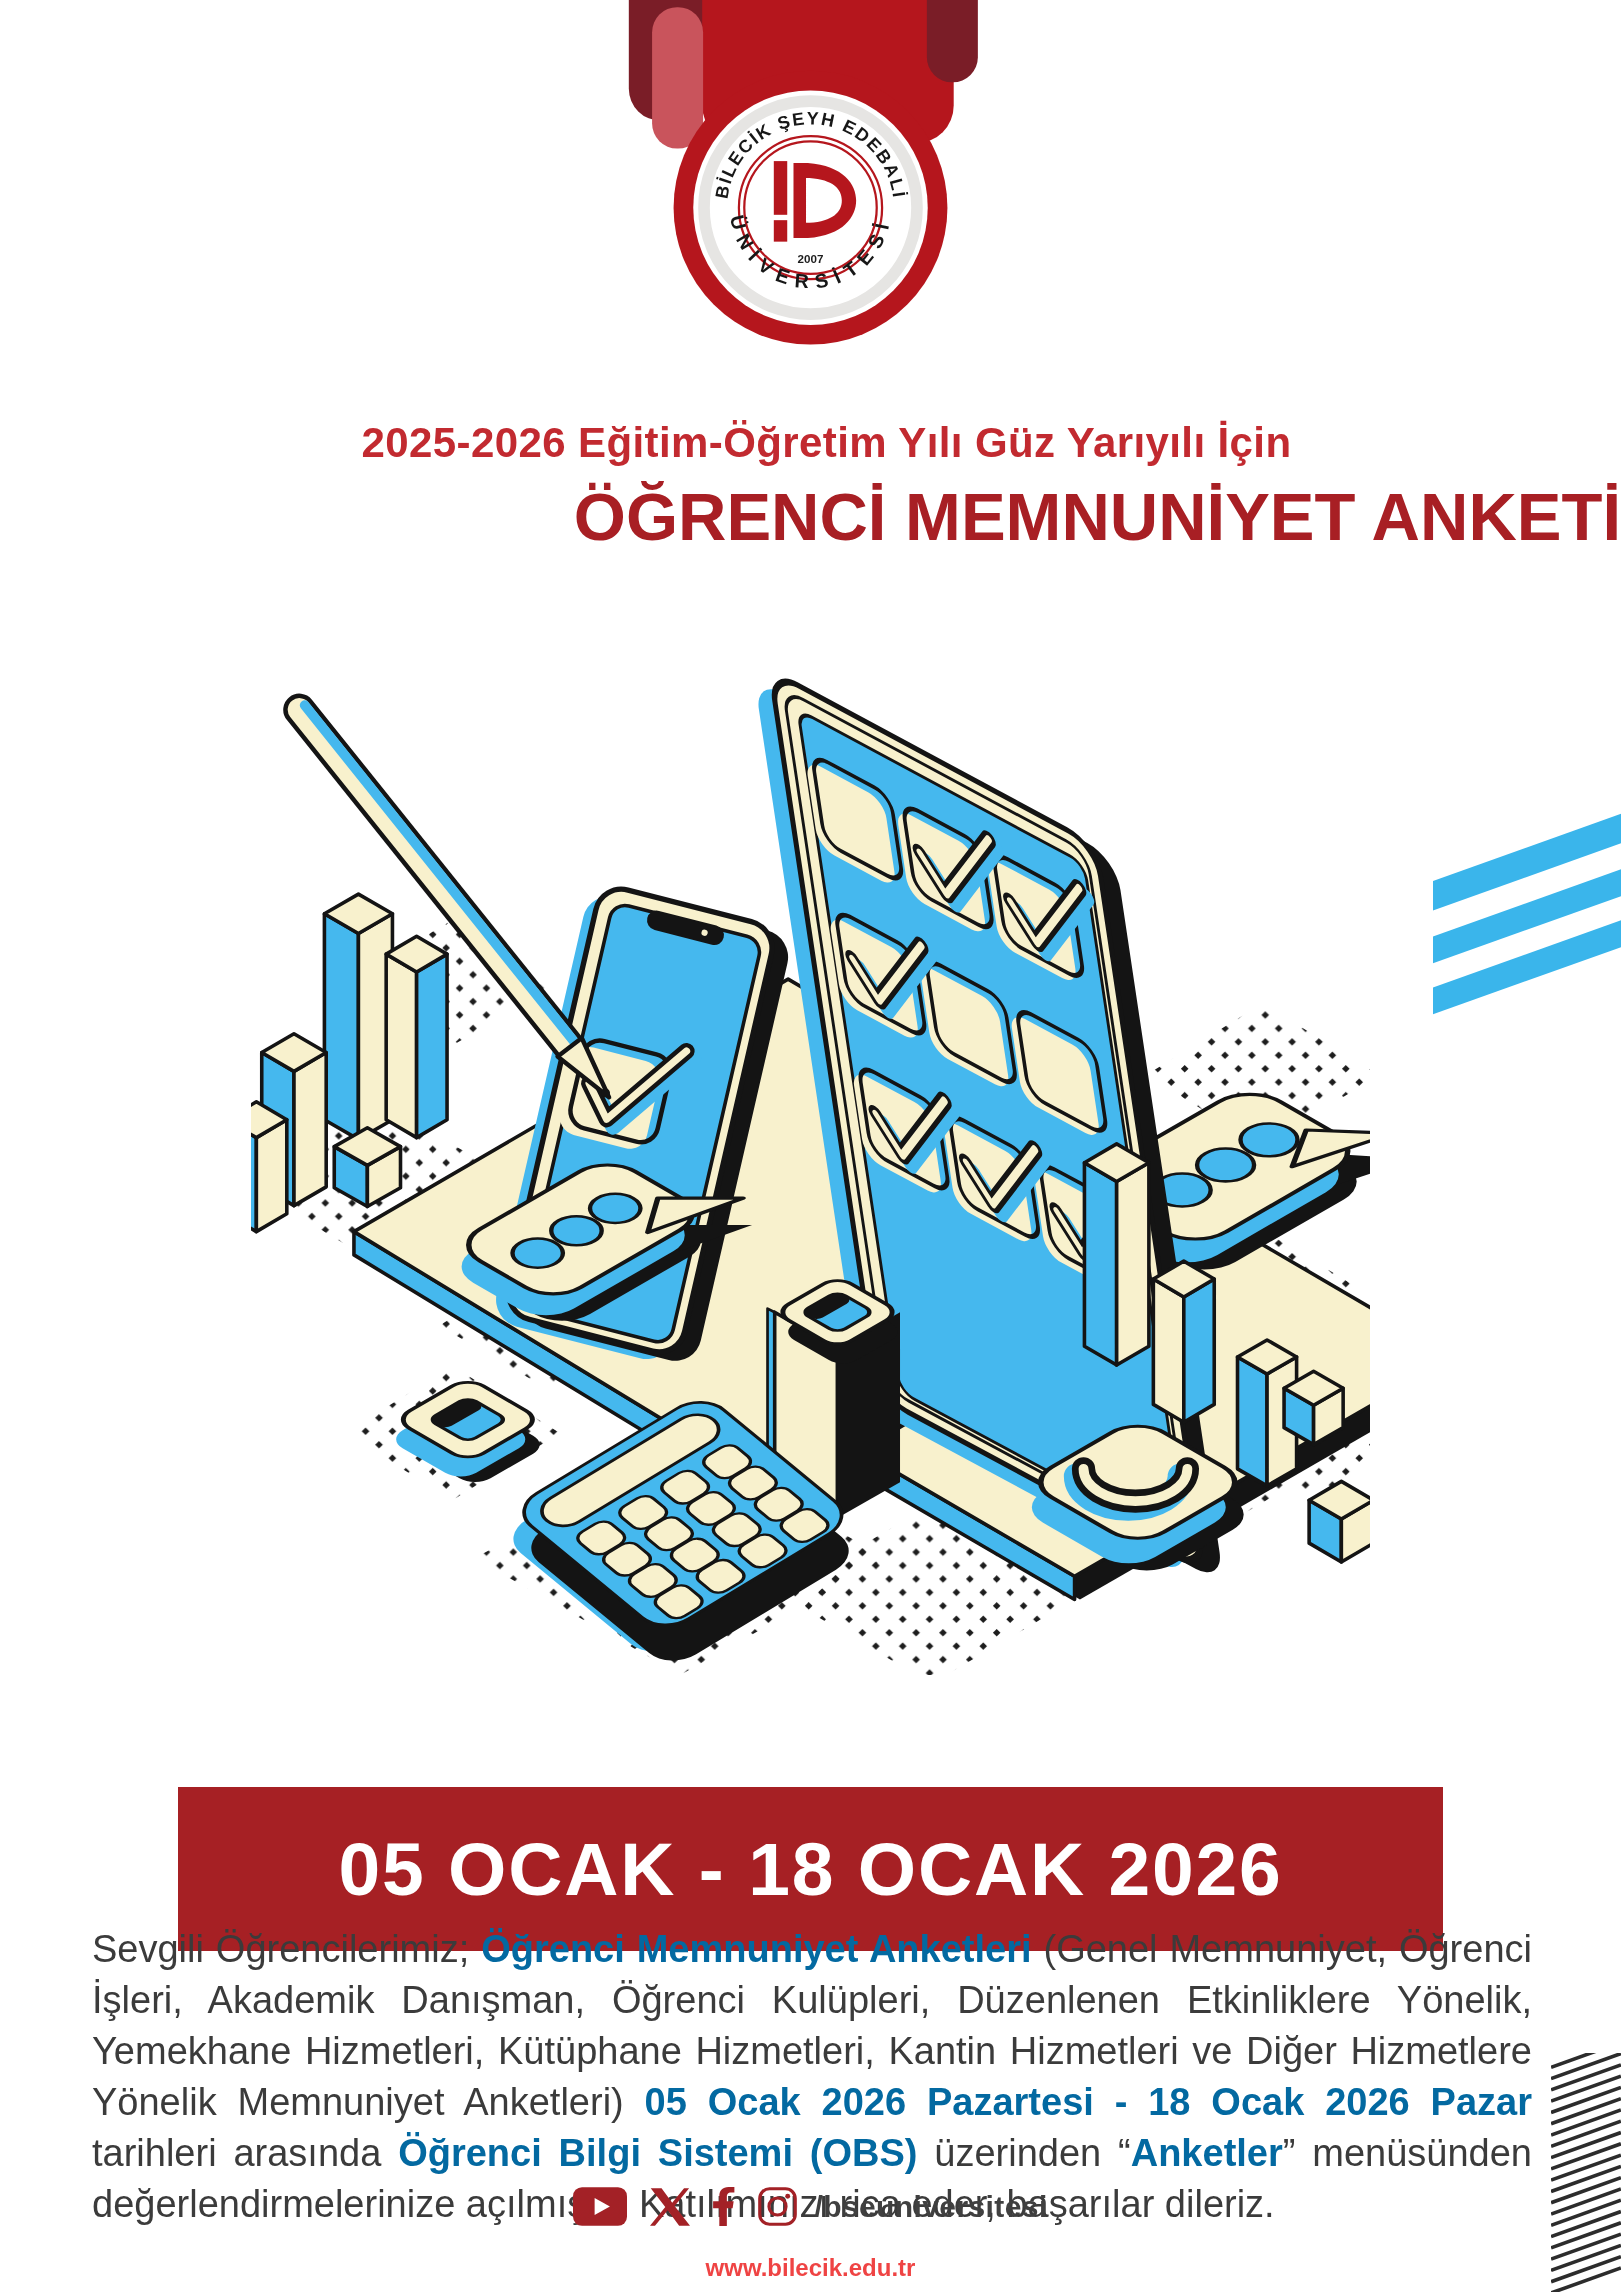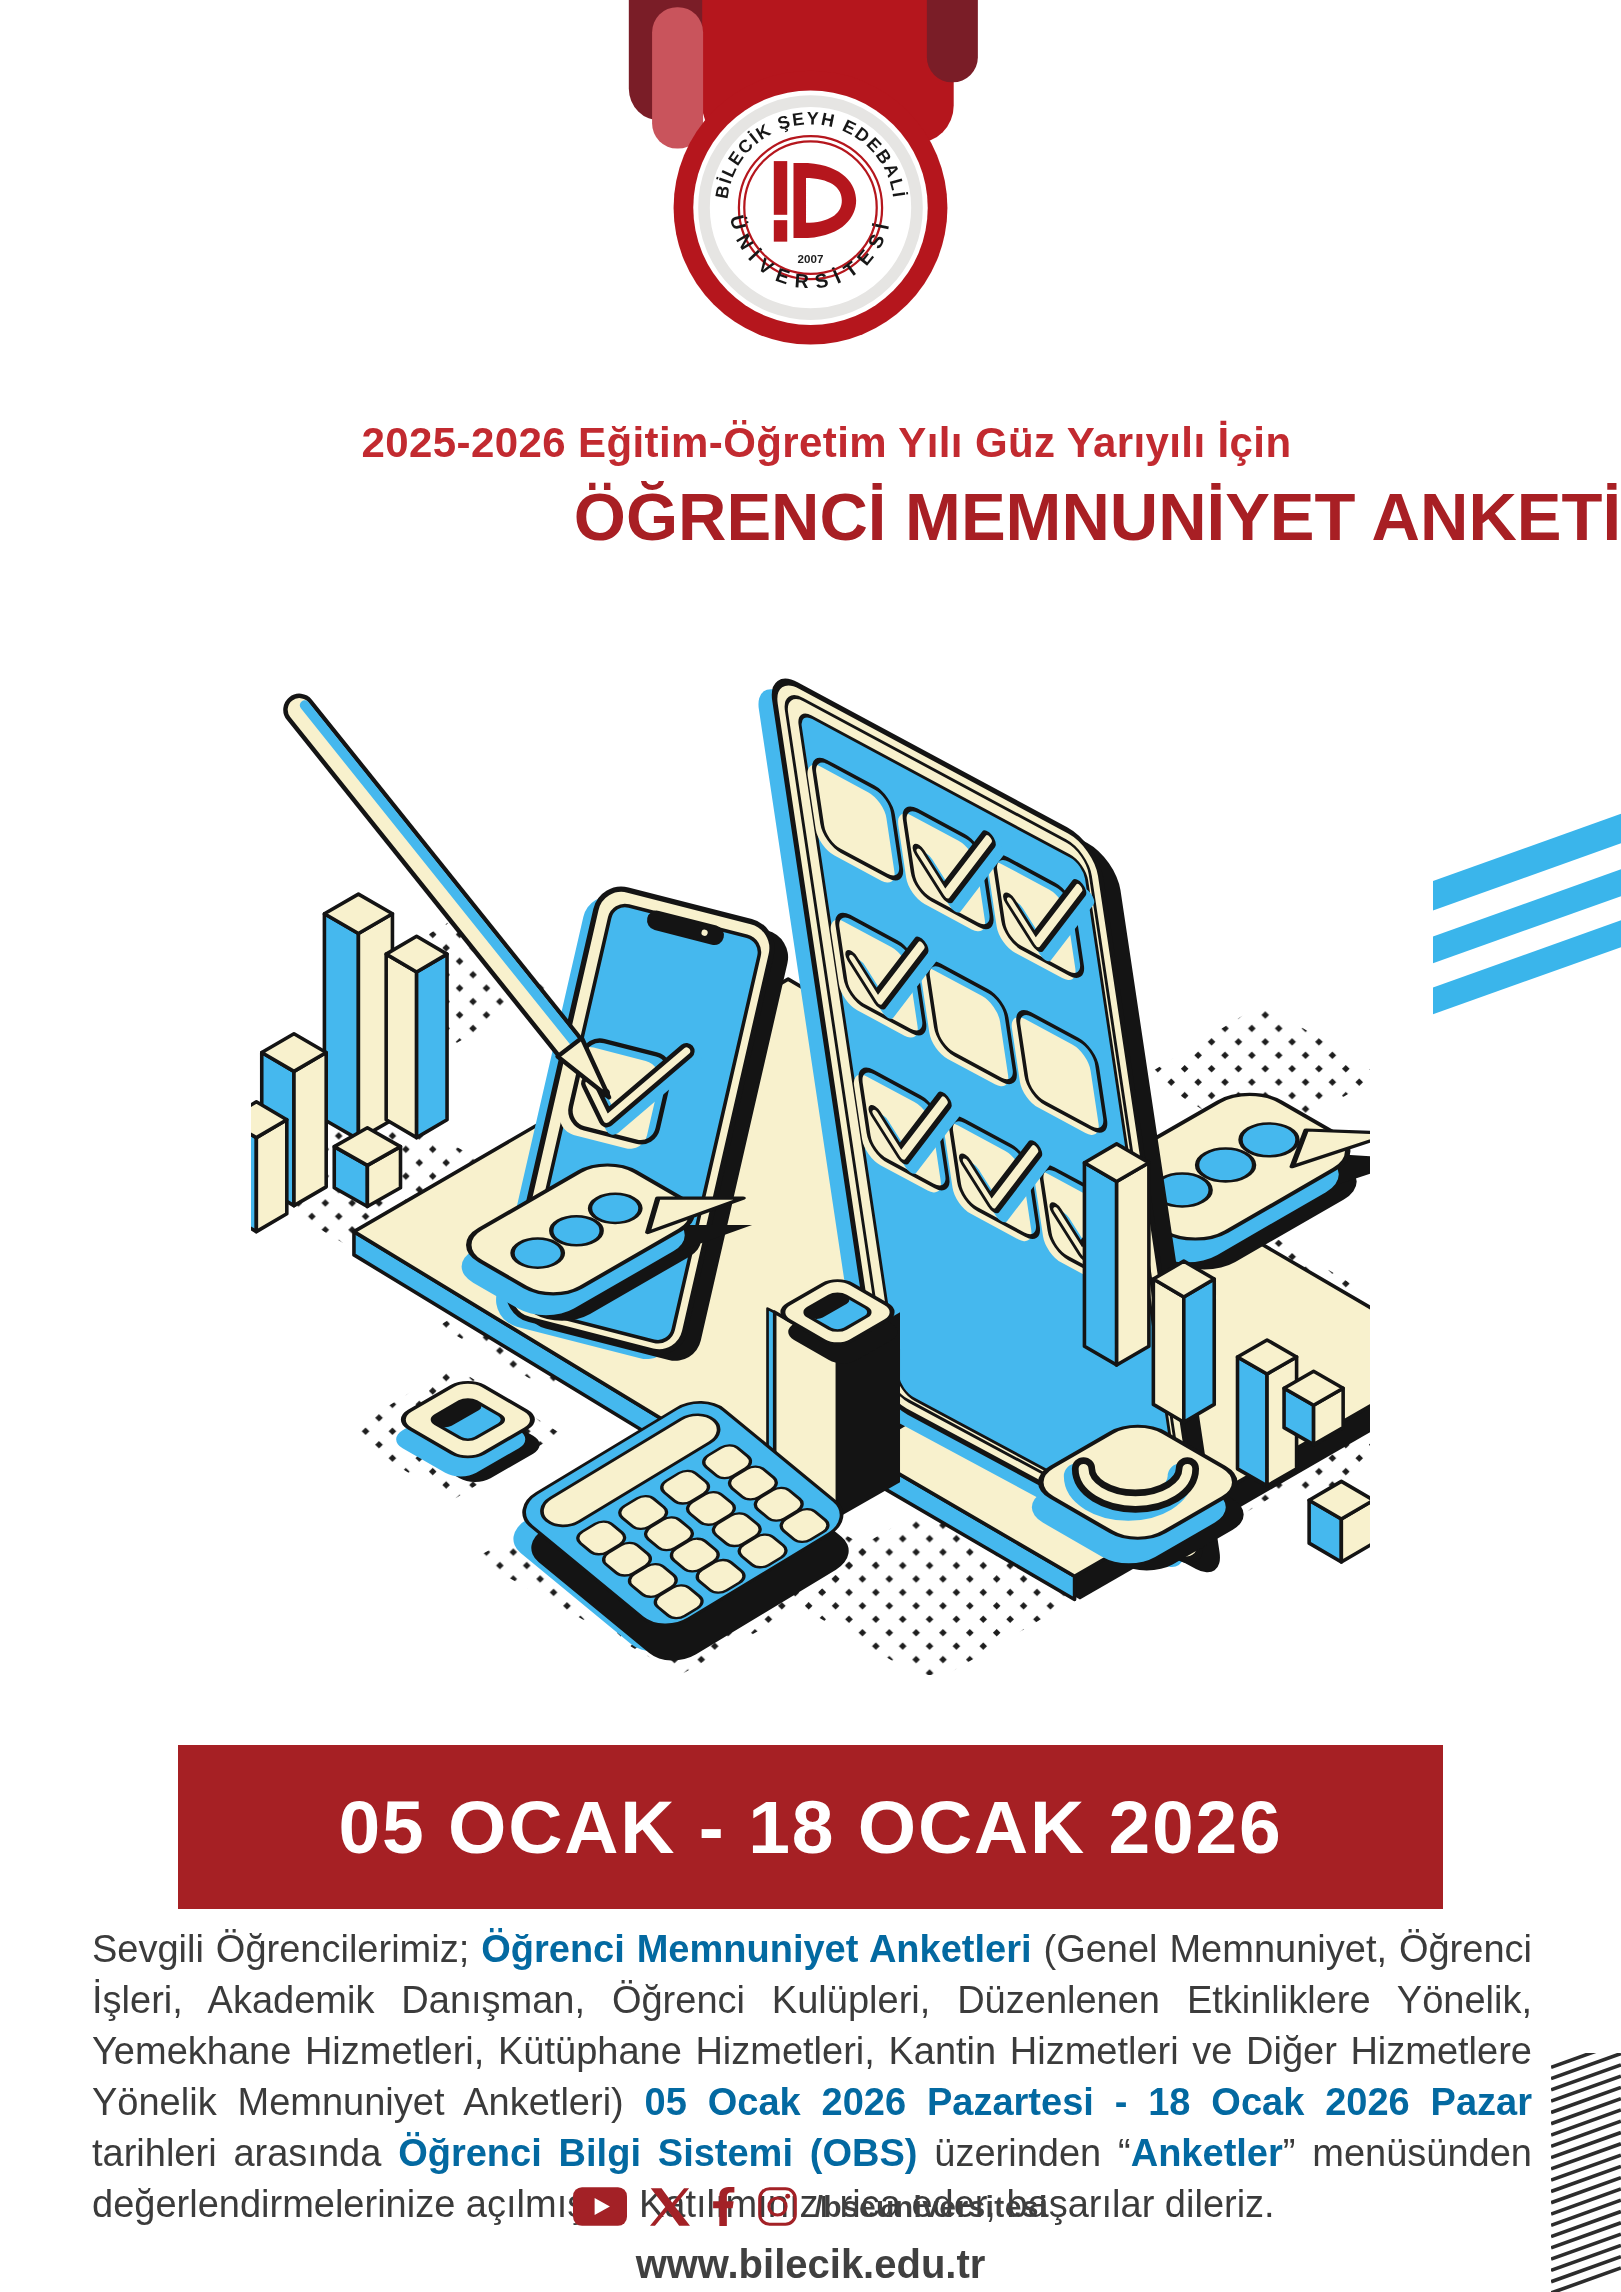--- a/index.html
+++ b/index.html
@@ -3,31 +3,31 @@
 <meta charset="utf-8">
 <style>
   html,body{margin:0;padding:0;background:#fff;}
   .page{position:relative;width:1621px;height:2293px;background:#ffffff;overflow:hidden;
         font-family:"Liberation Sans", sans-serif;}
   .abs{position:absolute;}
   .subtitle{left:0;right:0;top:419px;text-align:center;font-size:42px;font-weight:600;
             color:#c22a30;letter-spacing:0.4px;padding-left:32px;}
   .title{left:0;right:0;top:478px;text-align:right;font-size:67px;font-weight:bold;
          color:#a81f24;letter-spacing:0;}
-  .banner{left:178px;top:1745px;width:1265px;height:164px;background:#a62024;}
+  .banner{left:178px;top:1787px;width:1265px;height:164px;background:#a62024;}
   .banner-text{width:100%;height:100%;display:flex;align-items:center;justify-content:center;
                color:#ffffff;font-size:75px;font-weight:bold;letter-spacing:1.8px;}
   .body-par{left:92px;top:1886px;width:1440px;font-size:38px;line-height:51px;
             text-align:justify;color:#3b3b3b;}
   .body-par b{color:#0369a1;}
   .footer{left:0;right:0;top:2185px;display:flex;flex-direction:column;align-items:center;}
   .social-row{display:flex;align-items:center;gap:23px;height:43px;}
   .social-row svg{display:block;}
   .handle{font-size:30px;font-weight:600;color:#404040;letter-spacing:0.4px;margin-left:-5.4px;}
-  .website{margin-top:14px;font-size:40px;font-weight:bold;color:#404040;}
+  .website{margin-top:26px;font-size:24px;font-weight:bold;color:#ef4444;}
 </style>
 </head>
 <body>
 
 <div class="page">
 
   <svg class="abs" style="left:616px;top:0" width="389" height="358" viewBox="0 0 434 400">
     <rect x="14" y="-40" width="86" height="175" rx="36" fill="#7a1d27"></rect>
     <rect x="96" y="-40" width="281" height="200" rx="42" fill="#b5161d"></rect>
     <rect x="40" y="8" width="57" height="158" rx="28" fill="#c9545c"></rect>

